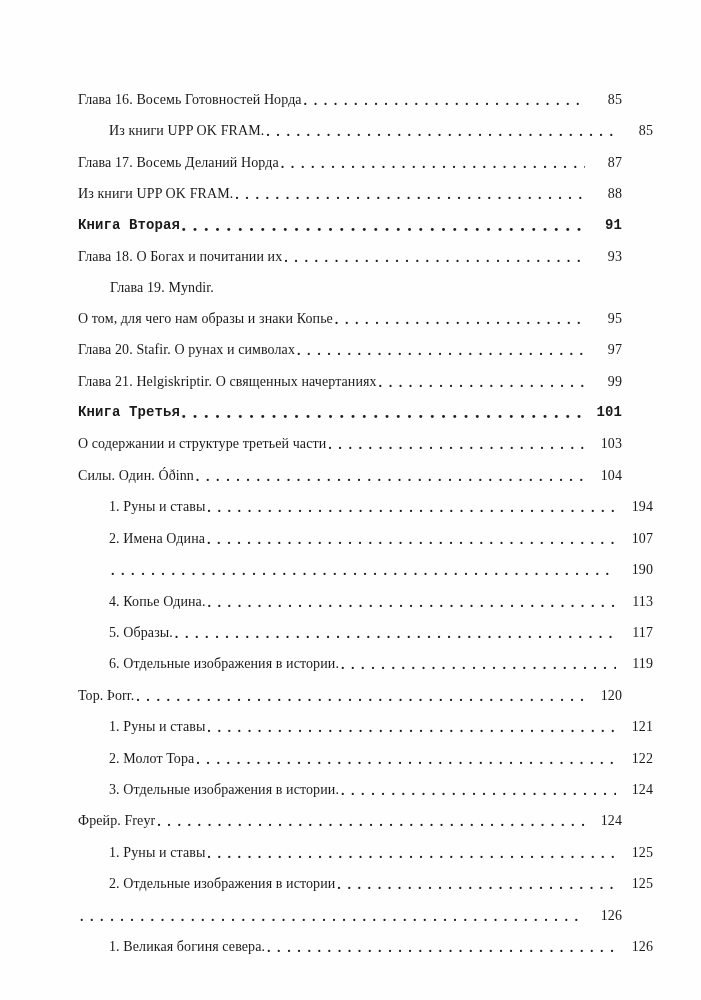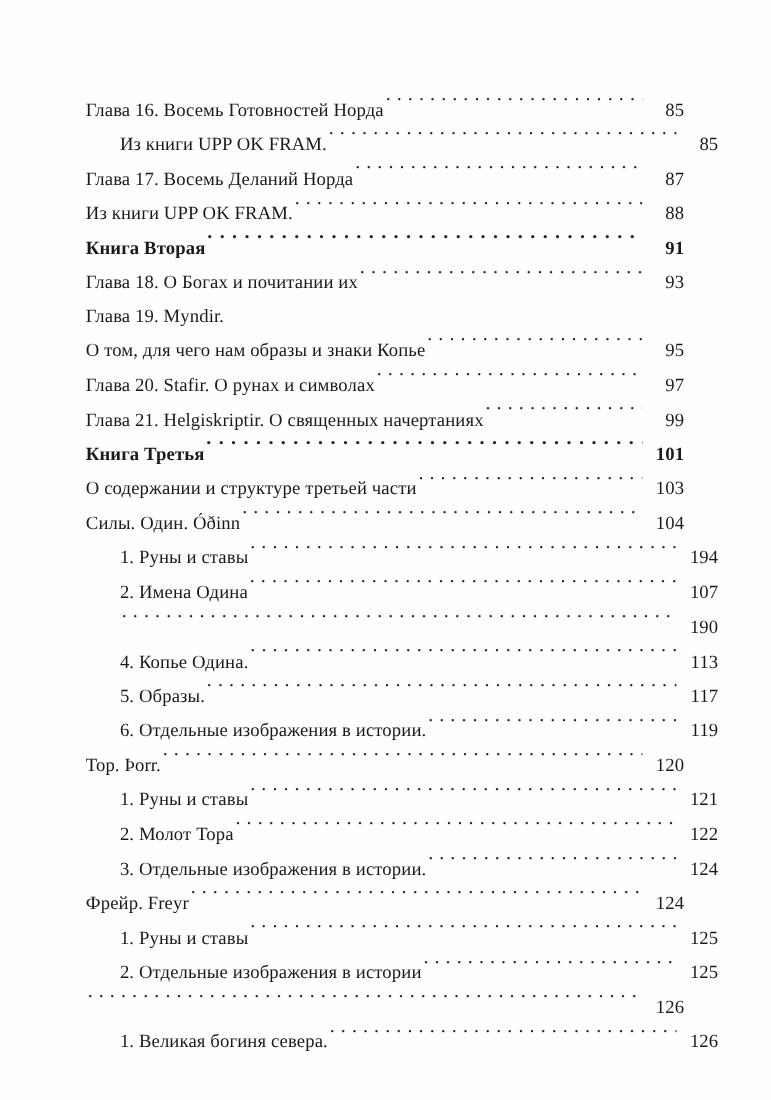--- a/index.html
+++ b/index.html
@@ -27,23 +27,23 @@
 
   .toc-list {
     list-style: none;
     margin: 0;
     padding: 0;
   }
 
   
   .toc-row {
     display: flex;
-    align-items: flex-start;
+    align-items: flex-end;
     width: 100%;
-    font-size: 17px;
+    font-size: 14px;
     line-height: 31.4px;
     white-space: nowrap;
     letter-spacing: 0.1px;
   }
 
   .toc-title {
     flex: 0 0 auto;
     max-width: 92%;
     overflow: hidden;
     text-overflow: clip;
@@ -75,34 +75,35 @@
 
   
   .lvl-0 { padding-left: 0; }
   .lvl-1 { padding-left: 31px; }
   .lvl-2 { padding-left: 31px; }
 
   
   .toc-row.is-bold .toc-title,
   .toc-row.is-bold .toc-page-num {
     font-weight: 700;
+    font-family: Liberation Mono, monospace;
   }
   .toc-row.is-bold .toc-dots::before {
     font-weight: 700;
     letter-spacing: 1.1px;
   }
 
   
   .toc-row.no-leader .toc-dots,
   .toc-row.no-leader .toc-page-num {
     visibility: hidden;
   }
 
   
-  .toc-row.cont-top { margin-bottom: -1px; }
+  .toc-row.cont-top { margin-bottom: -1px; margin-left: 32px; }
 </style>
 </head>
 <body style="background: rgb(254, 254, 254); color: rgb(26, 26, 26);">
 
 <div id="toc-page">
   <ul class="toc-list">
       <li class="toc-row lvl-0">
         <span class="toc-title">Глава 16. Восемь Готовностей Норда</span>
         <span class="toc-dots"></span>
         <span class="toc-page-num">85</span>

